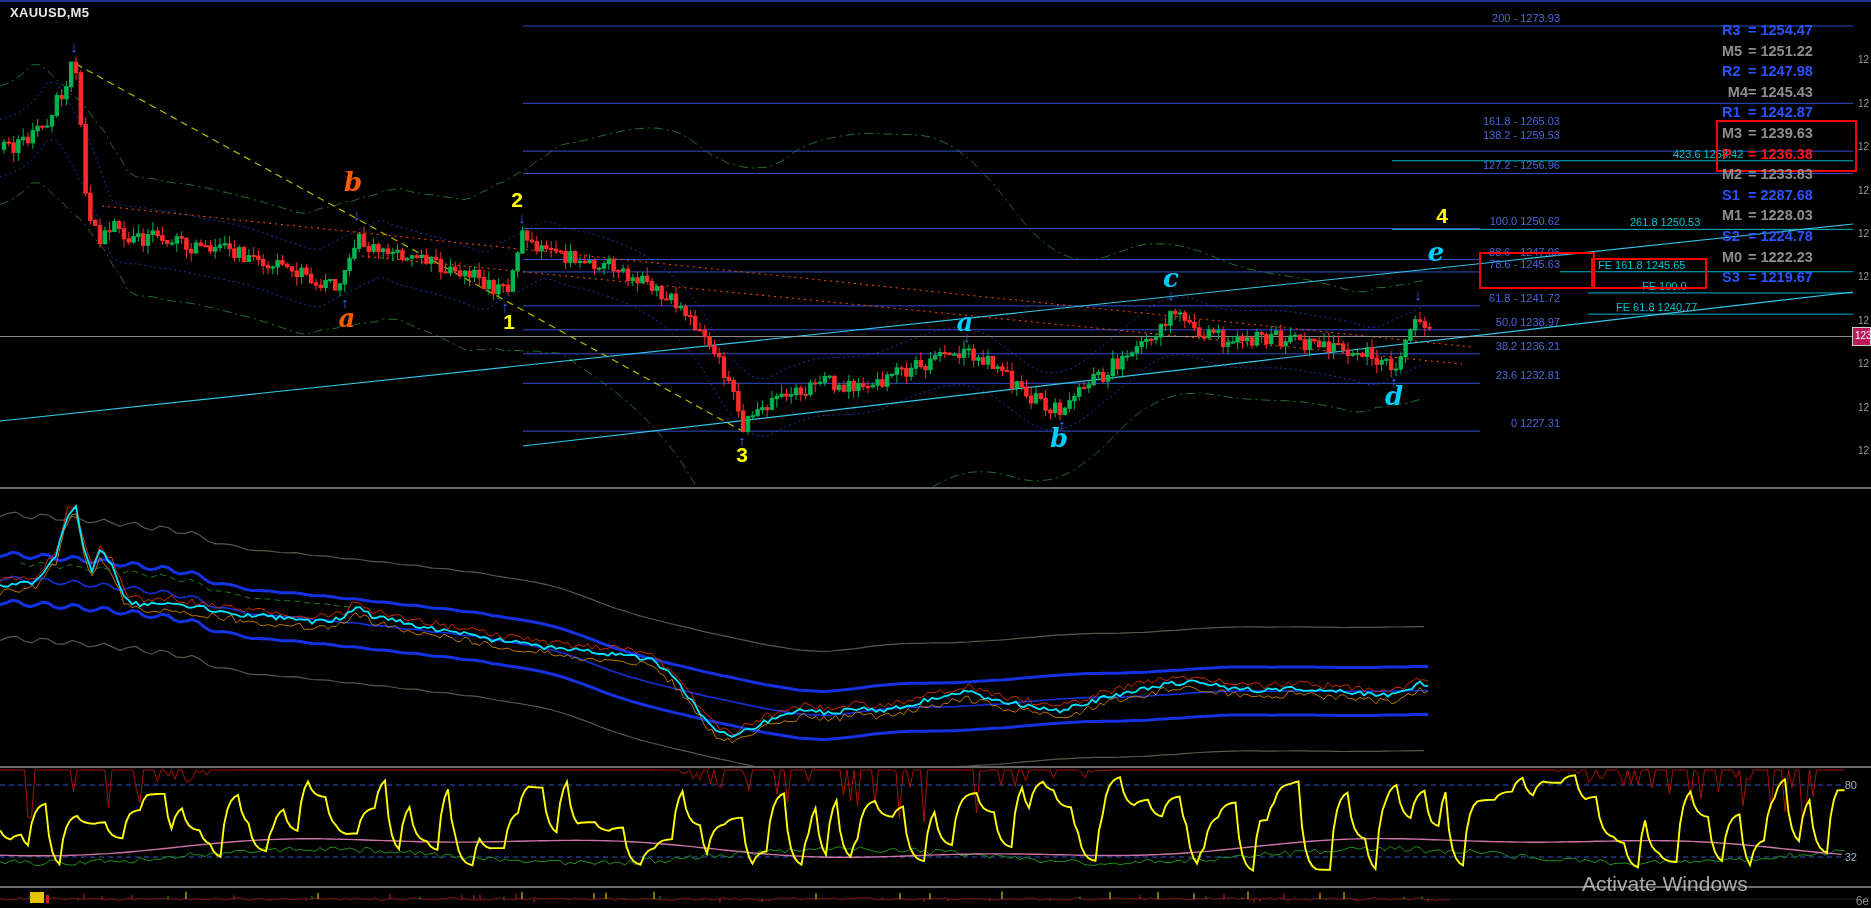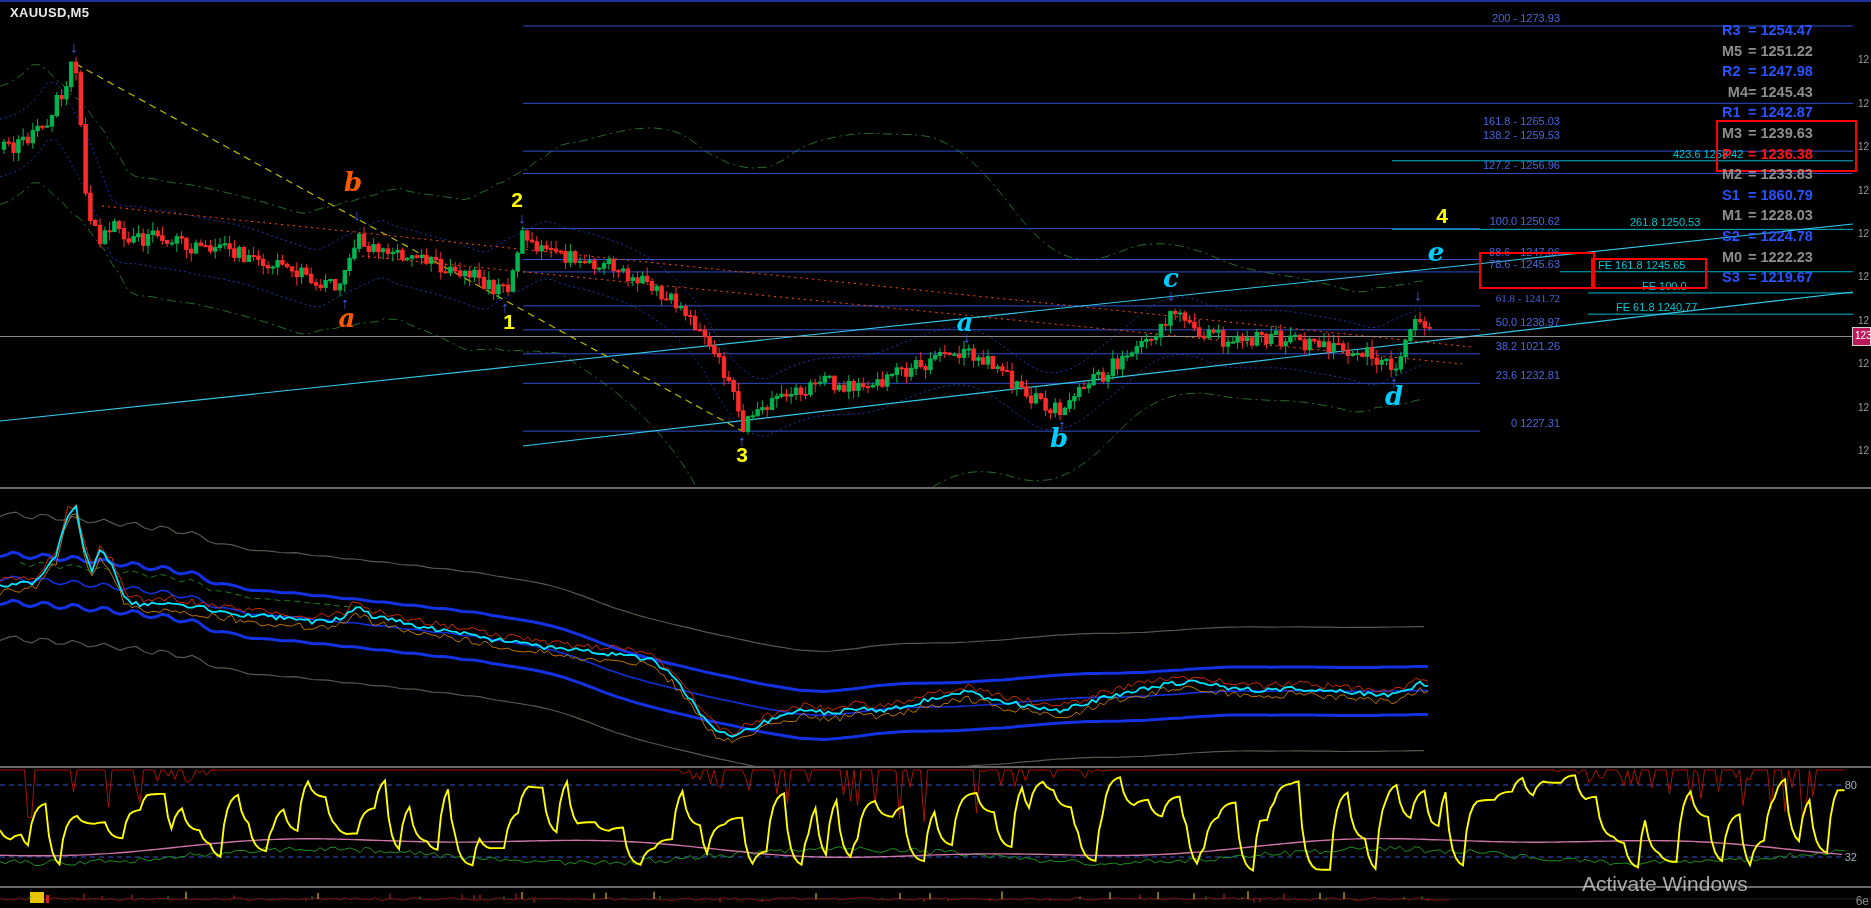--- a/index.html
+++ b/index.html
@@ -671,23 +671,23 @@
         </g>
       </svg>
     <div id="fib-labels">
         <div class="fib-label" style="right: 311px; top: 12px; color: rgb(74, 102, 221);">200 - 1273.93</div>
         <div class="fib-label" style="right: 311px; top: 89.341px; color: rgb(74, 102, 221); margin-top: 26px;">161.8 - 1265.03</div>
         <div class="fib-label" style="right: 311px; top: 129px; color: rgb(74, 102, 221);">138.2 - 1259.53</div>
         <div class="fib-label" style="right: 311px; top: 159.469px; color: rgb(74, 102, 221);">127.2 - 1256.96</div>
         <div class="fib-label" style="right: 311px; top: 214.564px; color: rgb(74, 102, 221);">100.0 1250.62</div>
         <div class="fib-label" style="right: 311px; top: 245.5px; color: rgb(74, 102, 221);">88.6 - 1247.06</div>
         <div class="fib-label" style="right: 311px; top: 257.927px; color: rgb(74, 102, 221);">78.6 - 1245.63</div>
-        <div class="fib-label" style="right: 311px; top: 291.905px; color: rgb(74, 102, 221); font-family: Liberation Serif, serif;">61.8 - 1241.72</div>
+        <div class="fib-label" style="right: 311px; top: 291.905px; color: rgb(74, 102, 221);">61.8 - 1241.72</div>
         <div class="fib-label" style="right: 311px; top: 315.802px; color: rgb(74, 102, 221);">50.0 1238.97</div>
-        <div class="fib-label" style="right: 311px; top: 339.787px; color: rgb(74, 102, 221);">38.2 1021.26</div>
+        <div class="fib-label" style="right: 311px; top: 339.787px; color: rgb(74, 102, 221);">38.2 1236.21</div>
         <div class="fib-label" style="right: 311px; top: 369.333px; color: rgb(74, 102, 221); text-align: right;">23.6 1232.81</div>
         <div class="fib-label" style="right: 311px; top: 417.128px; color: rgb(74, 102, 221); margin-left: 45px;">0 1227.31</div>
         <div class="ext-label" style="left: 1673px; top: 147.782px; color: rgb(0, 196, 212);">423.6 1258.42</div>
         <div class="ext-label" style="left: 1630px; top: 216.346px; color: rgb(0, 196, 212);">261.8 1250.53</div>
         <div class="ext-label" style="left: 1598px; top: 258.753px; color: rgb(0, 196, 212);">FE 161.8 1245.65</div>
         <div class="ext-label" style="left: 1642px; top: 279.957px; color: rgb(0, 196, 212);">FE 100.0</div>
         <div class="ext-label" style="left: 1606px; top: 301.16px; color: rgb(0, 196, 212); padding-left: 10px;">FE 61.8 1240.77</div>
       </div>
     <div id="wave-labels">
         <div class="wave-label wave-serif" style="left: 353px; top: 182px; color: rgb(255, 90, 0);">b</div>
@@ -722,21 +722,21 @@
       </div>
     <div id="pivot-list">
         <div class="pivot-row" style="color: rgb(41, 83, 255);"><span class="pn">R3</span><span class="pv">= 1254.47</span></div>
         <div class="pivot-row" style="color: rgb(141, 141, 141);"><span class="pn">M5</span><span class="pv">= 1251.22</span></div>
         <div class="pivot-row" style="color: rgb(41, 83, 255);"><span class="pn">R2</span><span class="pv">= 1247.98</span></div>
         <div class="pivot-row" style="color: rgb(141, 141, 141); text-align: right;"><span class="pn">M4</span><span class="pv">= 1245.43</span></div>
         <div class="pivot-row" style="color: rgb(41, 83, 255);"><span class="pn">R1</span><span class="pv">= 1242.87</span></div>
         <div class="pivot-row" style="color: rgb(141, 141, 141);"><span class="pn">M3</span><span class="pv">= 1239.63</span></div>
         <div class="pivot-row" style="color: rgb(255, 20, 20);"><span class="pn">P</span><span class="pv">= 1236.38</span></div>
         <div class="pivot-row" style="color: rgb(141, 141, 141);"><span class="pn">M2</span><span class="pv">= 1233.83</span></div>
-        <div class="pivot-row" style="color: rgb(41, 83, 255);"><span class="pn">S1</span><span class="pv">= 1860.79</span></div>
+        <div class="pivot-row" style="color: rgb(41, 83, 255);"><span class="pn">S1</span><span class="pv">= 2287.68</span></div>
         <div class="pivot-row" style="color: rgb(141, 141, 141);"><span class="pn">M1</span><span class="pv">= 1228.03</span></div>
         <div class="pivot-row" style="color: rgb(41, 83, 255);"><span class="pn">S2</span><span class="pv">= 1224.78</span></div>
         <div class="pivot-row" style="color: rgb(141, 141, 141);"><span class="pn">M0</span><span class="pv">= 1222.23</span></div>
         <div class="pivot-row" style="color: rgb(41, 83, 255);"><span class="pn">S3</span><span class="pv">= 1219.67</span></div>
       </div>
   </div>
 
   <div class="divider" style="top:487px"></div>
 
   <div class="panel" id="panel-indicator">

